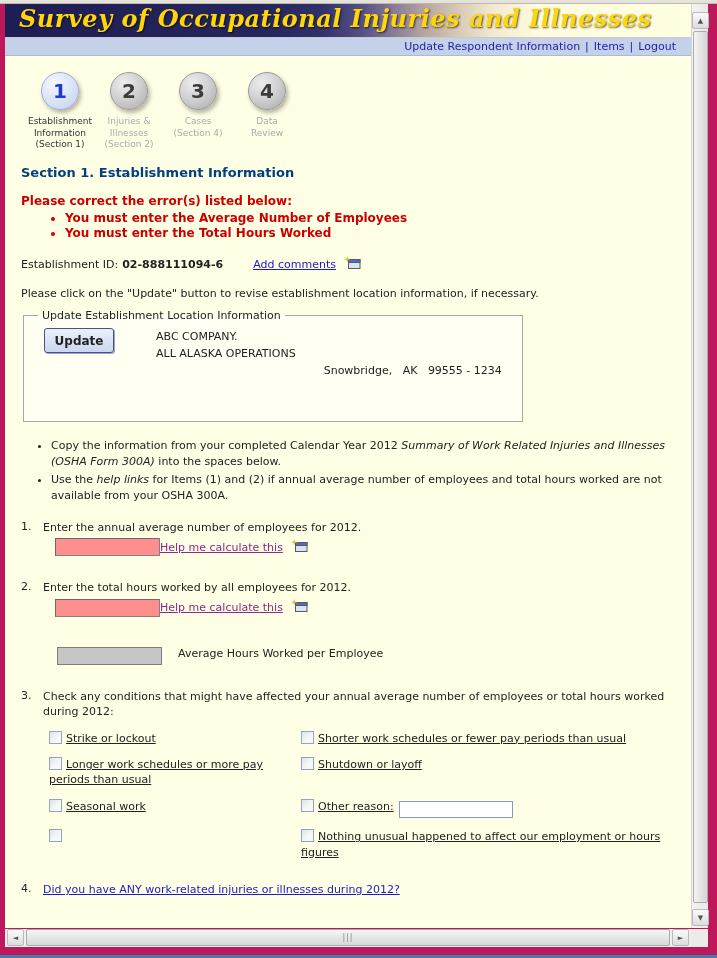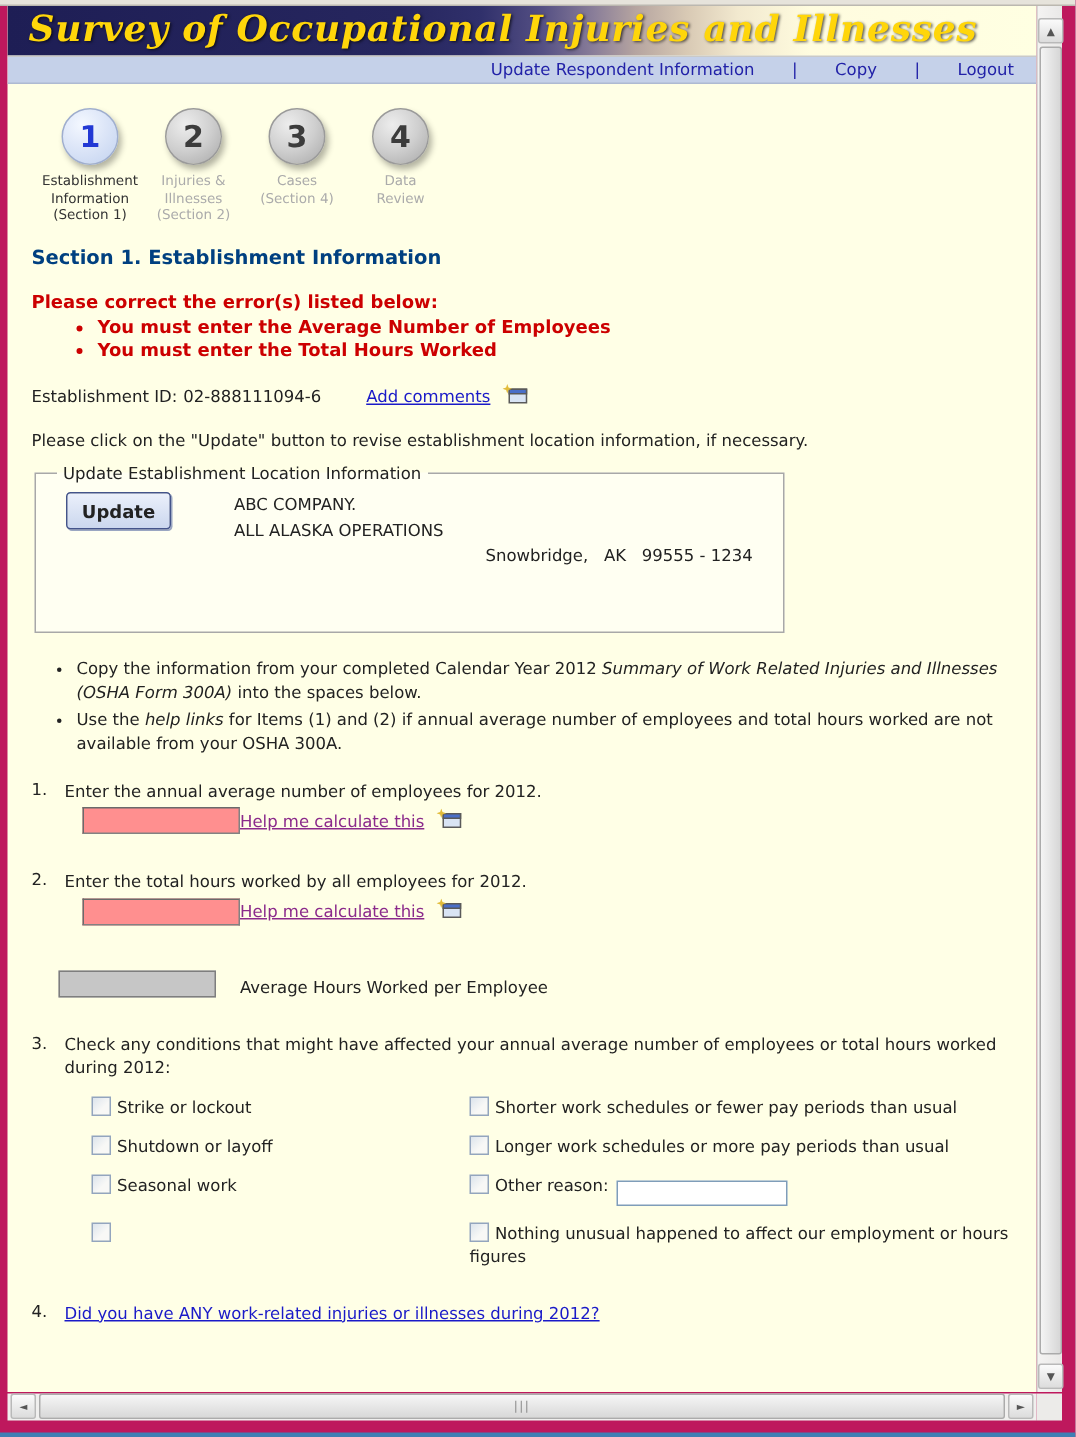--- a/index.html
+++ b/index.html
@@ -12,21 +12,21 @@
   .viewport { position:absolute; left:5px; top:4px; width:686px; height:924px; background:#FFFFE6; overflow:hidden; }
 
   
   .banner { position:relative; height:34px;
     background:linear-gradient(to right,#1E1E55 0%,#26265E 38%,#30306B 46%,#555084 52%,#8A7E99 57%,#B5A4A0 61%,#D8C9B4 66%,#F2E9CF 71%,#FFFCDF 78%,#FFFFE2 100%);
     border-bottom:1px solid #C9C9C9; }
   .banner-title { position:absolute; left:14px; top:0px; font-family:"DejaVu Serif", serif; font-style:italic; font-weight:bold;
     font-size:24px; color:#FFD60A; text-shadow:1px 1px 2px rgba(0,0,0,.65); letter-spacing:0.5px; white-space:nowrap; }
 
   
-  .navbar { height:18px; background:#C5D1E9; border-bottom:1px solid #AEBAD2; display:flex; justify-content:flex-end; align-items:center; padding-right:10px; font-size:11px; color:#2B2BA0;gap:20px; }
+  .navbar { height:18px; background:#C5D1E9; border-bottom:1px solid #AEBAD2; display:flex; justify-content:flex-end; align-items:center; padding-right:10px; font-size:11px; color:#2B2BA0; }
   .nav-link { color:#2222A8; cursor:pointer; margin:0 5px; }
   .nav-sep { color:#2222A8; }
 
   .main { padding:10px 16px 0 16px; font-size:11px; color:#222; }
 
   
   .steps { display:flex; margin:6px 0 14px 6px; }
   .step { width:66px; margin-right:3px; text-align:center; }
   .circle { width:38px; height:38px; border-radius:50%; margin:0 auto 6px; display:flex; align-items:center; justify-content:center;
     font-size:20px; font-weight:bold; box-shadow:2px 3px 4px rgba(0,0,0,.3); cursor:pointer; }
@@ -36,21 +36,21 @@
   .steplabel.active { color:#333; }
   .steplabel.inactive { color:#ABABAB; }
 
   .section-title { color:#004080; font-size:13px; font-weight:bold; margin:12px 0 14px 0; }
 
   .errors { color:#CC0000; font-weight:bold; font-size:12px; margin-bottom:16px; }
   .errors ul { margin:3px 0 0 44px; }
   .errors li { margin-bottom:1px; }
 
   .estab-line { display:flex; align-items:center; margin:4px 0 14px 0; }
-  .estab-id { font-weight:normal; margin-left:4px; }
+  .estab-id { font-weight:bold; margin-left:4px; }
   .add-comments { margin-left:30px; color:#1A1AC8; text-decoration:underline; cursor:pointer; }
   .popup-icon { margin-left:8px; cursor:pointer; }
 
   .note-line { margin-bottom:9px; }
 
   fieldset.location { border:1px solid #A8A8A8; width:500px; margin:0 0 16px 2px; padding:4px 8px 8px 8px; background:#FFFFF2; }
   fieldset.location legend { font-size:11px; padding:0 4px; margin-left:6px; color:#222; }
   .loc-row { display:flex; align-items:flex-start; margin-top:2px; }
   .update-btn { margin-left:12px; width:70px; height:25px; background:linear-gradient(#EBF0FB,#CBD7EE); border:1px solid #44548A;
     border-radius:3px; font-family:"DejaVu Sans", sans-serif; font-weight:bold; font-size:12px; color:#222; cursor:pointer; box-shadow:1px 1px 0 #9AA6C2; }
@@ -63,24 +63,24 @@
   .qrow { display:flex; margin-bottom:3px; }
   .qnum { width:22px; flex:none; }
   .qbody { flex:1; line-height:1.4; }
 
   .field-row { display:flex; align-items:center; margin:3px 0 0 34px; }
   .pink-input { width:105px; height:18px; background:#FF8F8F; border:1px solid #828282; border-top-color:#6A6A6A; border-left-color:#6A6A6A;
     font-size:11px; padding:1px 2px; color:#000; }
   .gray-input { width:105px; height:18px; background:#C6C6C6; border:1px solid #7E7E7E; }
   .help-link { color:#8B2A8B; text-decoration:underline; cursor:pointer; }
   .item-gap { height:24px; }
-  .avg-row { display:flex; align-items:flex-end; margin:30px 0 0 18px; }
+  .avg-row { display:flex; align-items:flex-start; margin:30px 0 0 36px; }
   .avg-label { margin-left:16px; }
 
-  .cbgrid { display:grid; grid-template-columns:252px 386px; row-gap:11px; margin:11px 0 0 40px; line-height:1.4; }
+  .cbgrid { display:grid; grid-template-columns:252px 386px; row-gap:11px; margin:11px 0 0 28px; line-height:1.4;text-decoration:underline; }
   .cb-cell { cursor:default; }
   input.cb { appearance:none; -webkit-appearance:none; width:13px; height:13px; vertical-align:-2px; margin-right:4px;
     background:linear-gradient(135deg,#DCE4EC 0%,#F8F8F6 60%); border:1px solid #93A5BE; cursor:pointer; }
   .other-input { width:114px; height:17px; background:#fff; border:1px solid #7F9DB9; margin-left:5px; vertical-align:-4px; font-size:11px; }
 
   .q4 { margin-top:22px; }
   .q4-link { color:#1A1AC8; text-decoration:underline; cursor:pointer; }
 
   
   .vscroll { position:absolute; top:4px; right:9px; width:17px; height:924px; background:linear-gradient(to right,#F4F3F2,#E9E8E7); border-left:1px solid #D8D7D5; }
@@ -107,21 +107,21 @@
 
   <div class="viewport">
 
     <div class="banner">
       <span class="banner-title">Survey of Occupational Injuries and Illnesses</span>
     </div>
 
     <div class="navbar">
       <span class="nav-link">Update Respondent Information</span>
       <span class="nav-sep">|</span>
-      <span class="nav-link">Copy</span>
+      <span class="nav-link">Items</span>
       <span class="nav-sep">|</span>
       <span class="nav-link">Logout</span>
     </div>
 
     <div class="main">
 
       <div class="steps">
         <div class="step">
           <div class="circle active">1</div>
           <div class="steplabel active">Establishment
@@ -231,22 +231,22 @@
 
       <div class="qrow" style="margin-top:24px;">
         <span class="qnum">3.</span>
         <span class="qbody">Check any conditions that might have affected your annual average number of employees or total hours worked during 2012:</span>
       </div>
 
       <div class="cbgrid">
         <label class="cb-cell"><input type="checkbox" class="cb" style=""><span>Strike or lockout</span></label>
         <label class="cb-cell"><input type="checkbox" class="cb" style=""><span>Shorter work schedules or fewer pay periods than usual</span></label>
 
+        <label class="cb-cell"><input type="checkbox" class="cb" style=""><span>Longer work schedules or more pay periods than usual</span></label>
         <label class="cb-cell"><input type="checkbox" class="cb" style=""><span>Shutdown or layoff</span></label>
-        <label class="cb-cell"><input type="checkbox" class="cb" style=""><span>Longer work schedules or more pay periods than usual</span></label>
 
         <label class="cb-cell"><input type="checkbox" class="cb" style=""><span>Seasonal work</span></label>
         <span class="cb-cell"><input type="checkbox" class="cb" style=""><span>Other reason:</span><input type="text" class="other-input" value="" style=""></span>
 
         <label class="cb-cell"><input type="checkbox" class="cb" style=""></label>
         <label class="cb-cell"><input type="checkbox" class="cb" style=""><span>Nothing unusual happened to affect our employment or hours figures</span></label>
       </div>
 
       <div class="qrow q4">
         <span class="qnum">4.</span>

